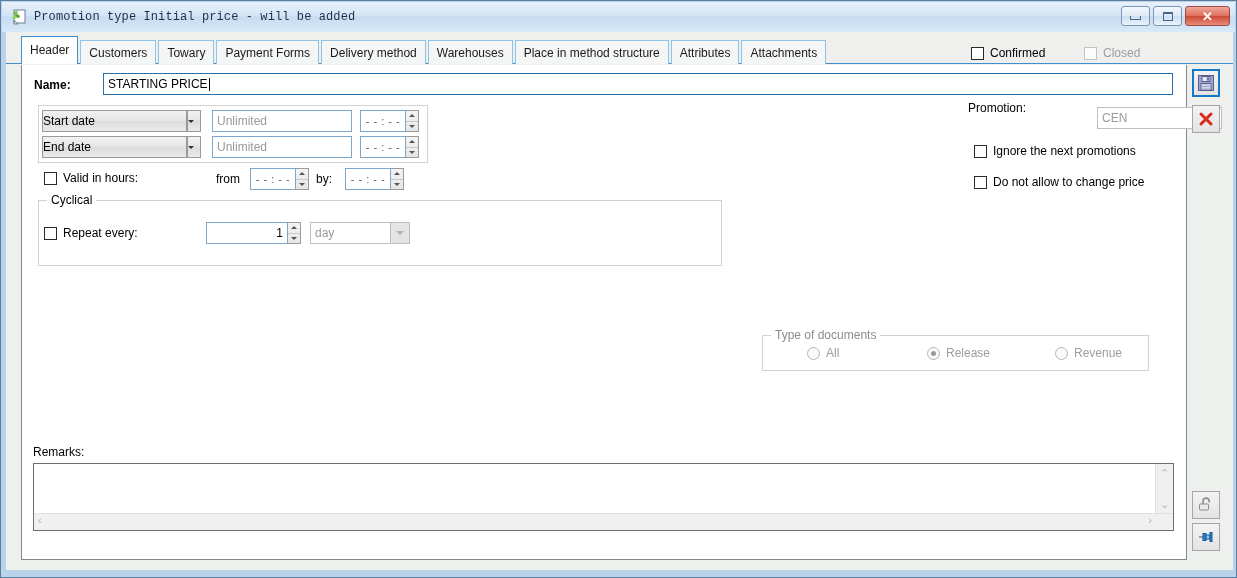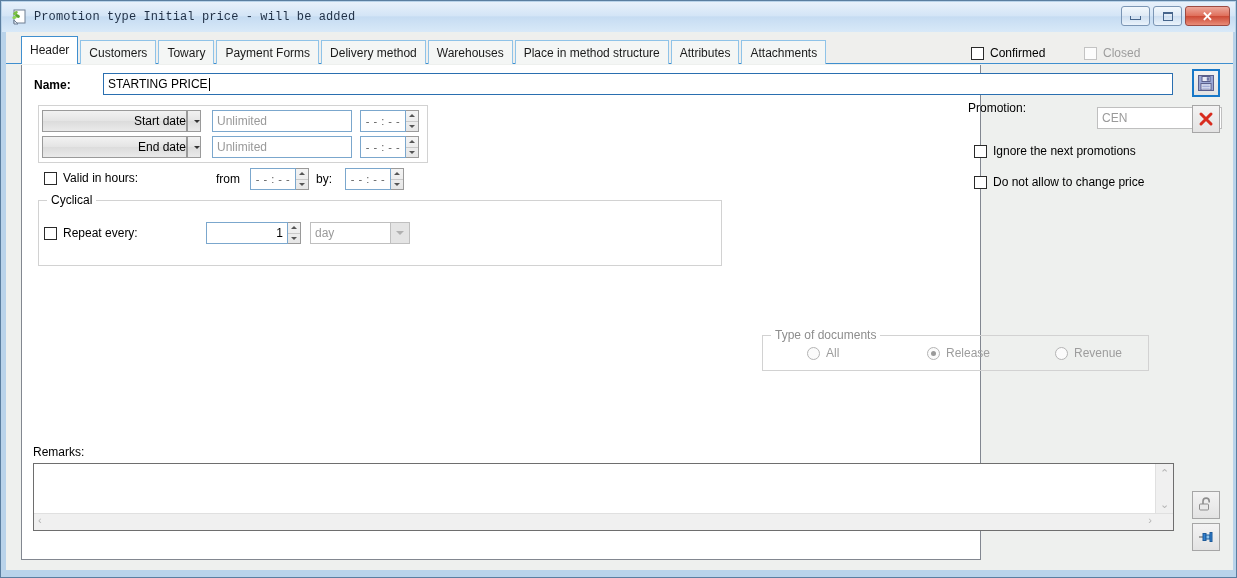--- a/index.html
+++ b/index.html
@@ -138,21 +138,21 @@
     align-items: center;
     font-size: 12px;
   }
   .hdr-check.confirmed { left: 965px; }
   .hdr-check.closed { left: 1078px; color: #9d9d9d; }
 
   
   .panel {
     position: absolute;
     left: 15px; top: 33px;
-    width: 960px;
+    width: 1166px;
     height: 495px;
     background: #ffffff;
     border: 1px solid #828790;
     border-top: none;
     box-sizing: border-box;
   }
 
   
   .lbl { font-size: 12px; color: #000; white-space: nowrap; }
   .lbl.bold { font-weight: bold; }
@@ -200,21 +200,21 @@
   }
   .txtbox.ph { color: #9a9a9a; }
   .txtbox.ro { border-color: #bfbfbf; color: #9a9a9a; }
 
   .btn3d {
     background: linear-gradient(to bottom, #f2f2f2 0%, #e4e4e4 50%, #dcdcdc 51%, #eaeaea 100%);
     border: 1px solid #9a9a9a;
     box-sizing: border-box;
     display: flex;
     align-items: center;
-    justify-content: flex-end;
+    justify-content: flex-start;
     font-size: 12px;
     color: #000;
   }
 
   .spin {
     width: 13px;
     border: 1px solid #9a9a9a;
     border-left: none;
     background: linear-gradient(to bottom, #f4f4f4, #e6e6e6);
     box-sizing: border-box;

